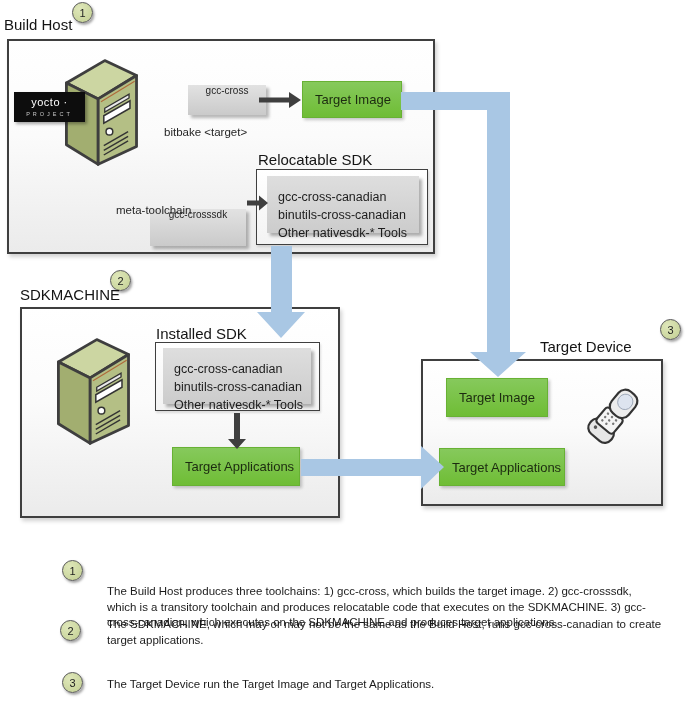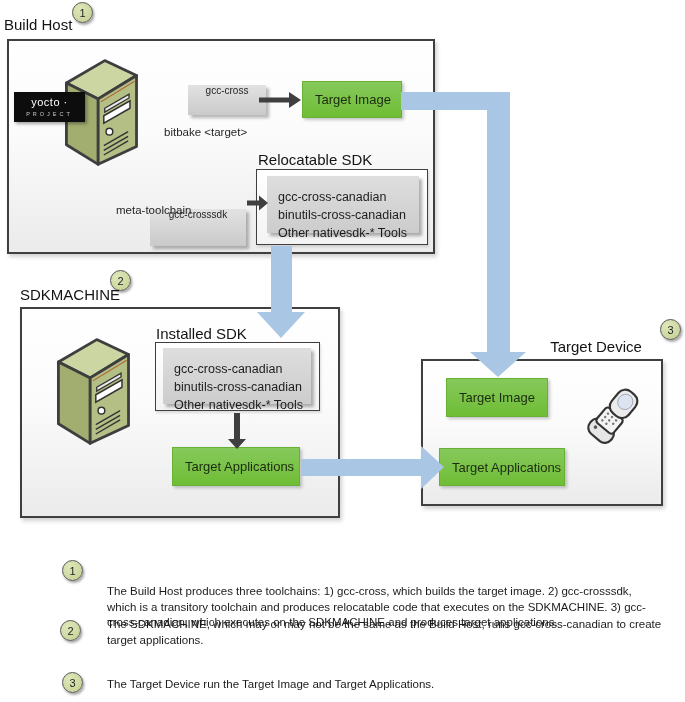--- a/index.html
+++ b/index.html
@@ -131,21 +131,21 @@
     <div>Other nativesdk-* Tools</div>
   </div>
 
   <div class="greenbox" style="left:172px;top:447px;width:128px;height:39px;">
     <span>Target Applications</span>
   </div>
 
   <div class="badge" style="left:660px;top:319px;">
     <span>3</span>
   </div>
-  <div class="h1" style="left:540px;top:338px;width:112px;text-align:center;">Target Device</div>
+  <div class="h1" style="left:540px;top:338px;width:112px;text-align:left;">Target Device</div>
 
   <div class="panel" style="left:421px;top:359px;width:242px;height:147px;"></div>
 
   <div class="greenbox" style="left:446px;top:378px;width:102px;height:39px;">
     <span>Target Image</span>
   </div>
 
   <svg class="icon-abs" style="left:572px;top:382px;" width="80" height="70" viewBox="0 0 90 80">
     <g transform="rotate(40 45 40)">
       <rect x="30" y="50" width="31" height="20" rx="9" fill="#e6e6e6" stroke="#333" stroke-width="2.5"></rect>

